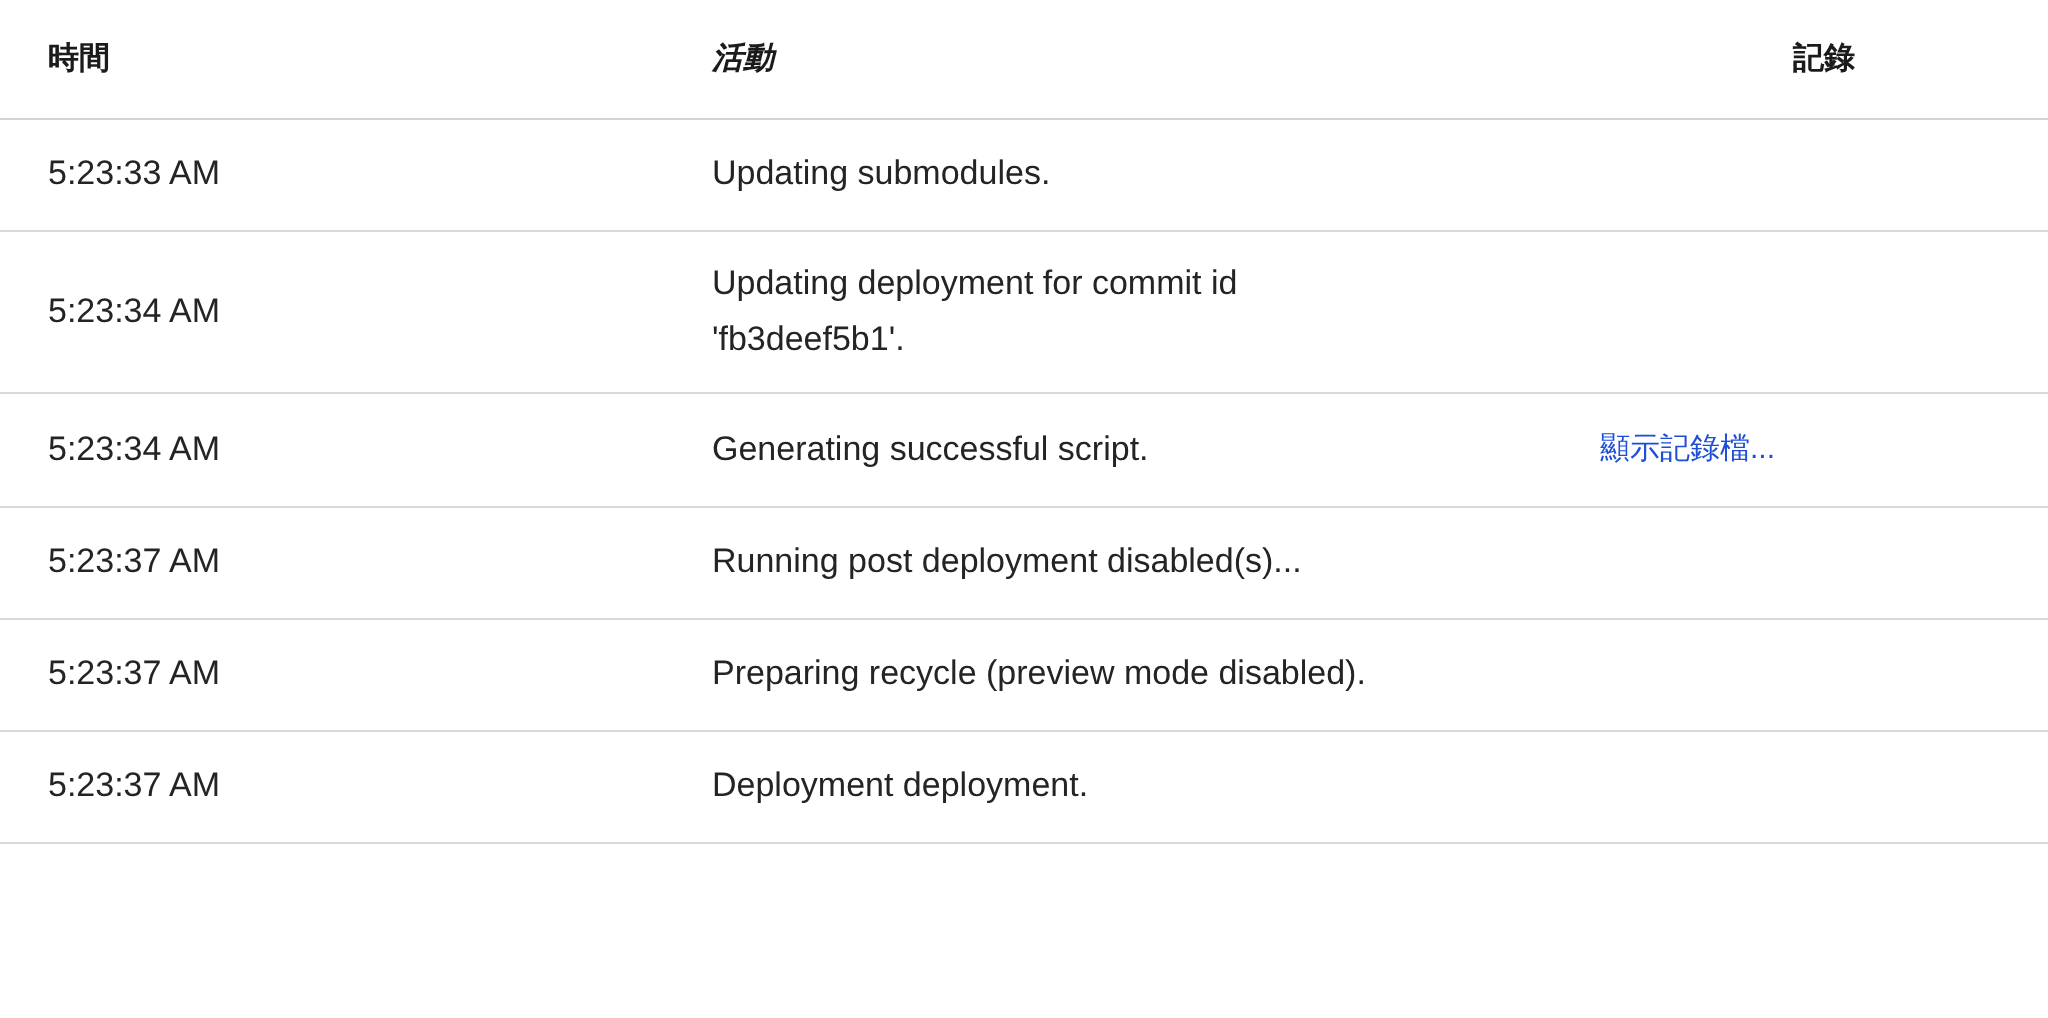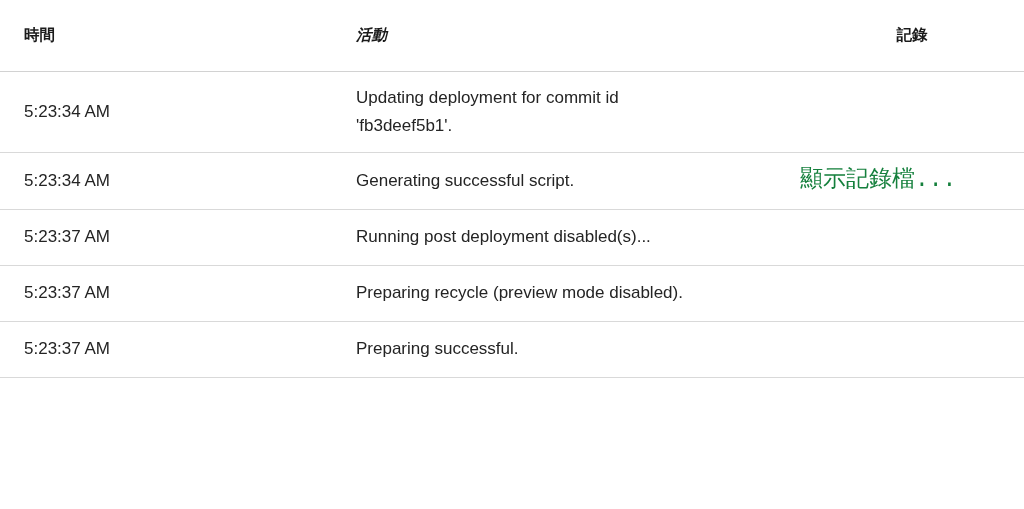--- a/index.html
+++ b/index.html
@@ -31,21 +31,21 @@
   col.c-time   { width: 346px; }
   col.c-act    { width: 442px; }
   col.c-log    { width: 236px; }
 
   thead th {
     text-align: left;
     font-weight: bold;
     font-size: 15.5px;
     color: #1b1b1b;
     padding: 0 0 0 0;
-    height: 71px;
+    height: 59px;
     vertical-align: middle;
     border-bottom: 1px solid #d2d2d2;
     background: #ffffff;
   }
   thead th.th-time { padding-left: 24px; }
   thead th.th-act  { padding-left: 10px; font-style: italic; }
   thead th.th-log  { padding-left: 12px; text-align: center; }
 
   tbody td {
     font-size: 17px;
@@ -63,26 +63,25 @@
 
   tbody tr.two-line td { padding-top: 12px; padding-bottom: 12px; }
 
   
   table.log-table thead th:first-child,
   table.log-table tbody td:first-child {
     box-shadow: none;
   }
 
   a.log-link {
-    color: #15803d;
+    color: #1d4ed8;
     text-decoration: none;
-    font-size: 23px;
+    font-size: 15px;
     cursor: pointer;
     white-space: nowrap;
-    font-family: Liberation Mono, monospace;
   }
 
   .act-line { display: block; }
 
   .spacer-below { height: 60px; background: #ffffff; }
 </style>
 </head>
 <body>
 
 <div class="deploy-log">
@@ -93,20 +92,27 @@
       <col class="c-log">
     </colgroup>
     <thead>
       <tr>
         <th class="th-time">時間</th>
         <th class="th-act">活動</th>
         <th class="th-log">記錄</th>
       </tr>
     </thead>
     <tbody id="log-body">
+        <tr>
+          <td class="td-time">5:23:33 AM</td>
+          <td class="td-act">
+            <span class="act-line">Updating submodules.</span>
+          </td>
+          <td class="td-log"></td>
+        </tr>
         <tr class="two-line">
           <td class="td-time">5:23:34 AM</td>
           <td class="td-act">
             <span class="act-line">Updating deployment for commit id</span>
             <span class="act-line">'fb3deef5b1'.</span>
           </td>
           <td class="td-log"></td>
         </tr>
         <tr>
           <td class="td-time">5:23:34 AM</td>
@@ -125,20 +131,20 @@
         <tr>
           <td class="td-time">5:23:37 AM</td>
           <td class="td-act">
             <span class="act-line">Preparing recycle (preview mode disabled).</span>
           </td>
           <td class="td-log"></td>
         </tr>
         <tr>
           <td class="td-time">5:23:37 AM</td>
           <td class="td-act">
-            <span class="act-line">Preparing successful.</span>
+            <span class="act-line">Deployment deployment.</span>
           </td>
           <td class="td-log"></td>
         </tr>
       </tbody>
   </table>
   <div class="spacer-below"></div>
 </div>
 
 </body></html>

